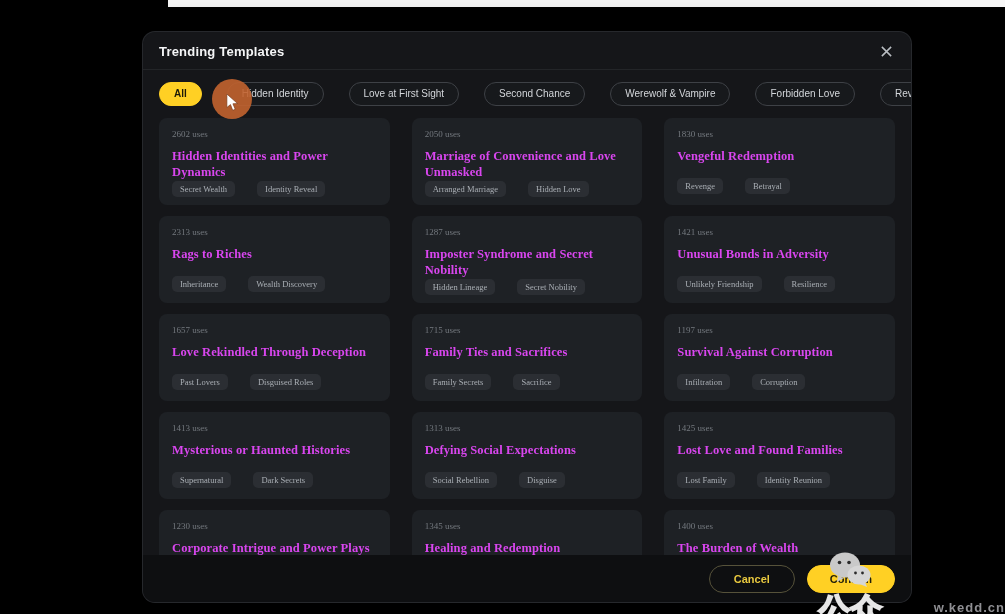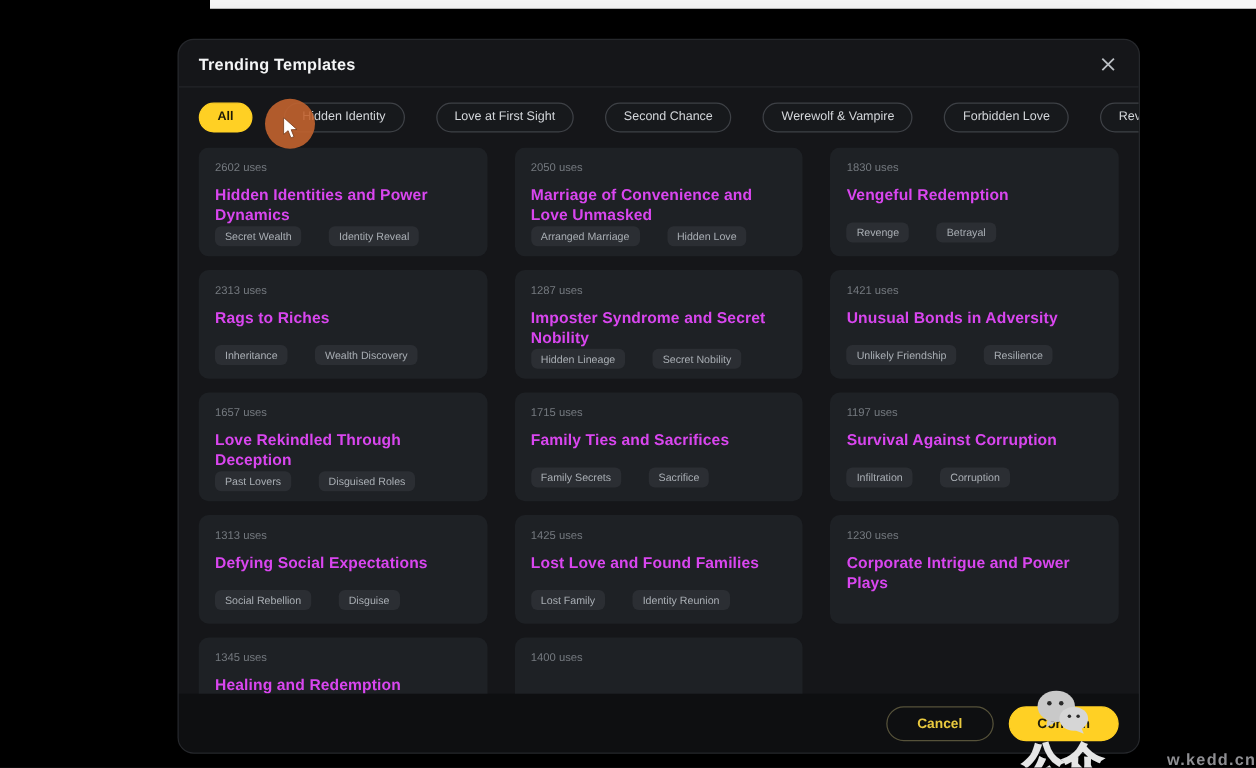--- a/index.html
+++ b/index.html
@@ -52,21 +52,21 @@
     cursor:pointer; font-family:inherit;
   }
   .chip.active {
     background:#ffd024; border-color:#ffd024; color:#1d1a07; font-weight:700;
   }
 
   
   .grid-wrap { flex:1 1 auto; overflow:hidden; padding:0 16px; }
   .cards-grid {
     display:grid; grid-template-columns:repeat(3,1fr);
-    grid-auto-rows:87px; gap:11px 22px;
+    grid-auto-rows:87px; gap:11px 22px;font-family:Liberation Serif, serif;
   }
   .card {
     background:#1e2125; border-radius:8px; padding:11px 13px;
     display:flex; flex-direction:column; cursor:pointer; overflow:hidden;
   }
   .card-uses { font-size:9px; color:#74797f; }
   .card-title {
     font-size:12.5px; font-weight:700; color:#d946ef;
     margin-top:9px; line-height:1.3; letter-spacing:.1px;
   }
@@ -223,20 +223,28 @@
         </div>
         <div class="card">
           <div class="card-uses">1197 uses</div>
           <div class="card-title">Survival Against Corruption</div>
           <div class="card-tags">
             <span class="tag">Infiltration</span>
             <span class="tag">Corruption</span>
           </div>
         </div>
         <div class="card">
+          <div class="card-uses">1413 uses</div>
+          <div class="card-title">Mysterious or Haunted Histories</div>
+          <div class="card-tags">
+            <span class="tag">Supernatural</span>
+            <span class="tag">Dark Secrets</span>
+          </div>
+        </div>
+        <div class="card">
           <div class="card-uses">1313 uses</div>
           <div class="card-title">Defying Social Expectations</div>
           <div class="card-tags">
             <span class="tag">Social Rebellion</span>
             <span class="tag">Disguise</span>
           </div>
         </div>
         <div class="card">
           <div class="card-uses">1425 uses</div>
           <div class="card-title">Lost Love and Found Families</div>
@@ -248,20 +256,21 @@
         <div class="card">
           <div class="card-uses">1230 uses</div>
           <div class="card-title">Corporate Intrigue and Power Plays</div>
         </div>
         <div class="card">
           <div class="card-uses">1345 uses</div>
           <div class="card-title">Healing and Redemption</div>
         </div>
         <div class="card">
           <div class="card-uses">1400 uses</div>
+          <div class="card-title">The Burden of Wealth</div>
         </div>
       </div>
   </div>
 
   <div class="modal-footer">
     <button class="btn-cancel">Cancel</button>
     <button class="btn-confirm">Confirm</button>
   </div>
 
 </div>

